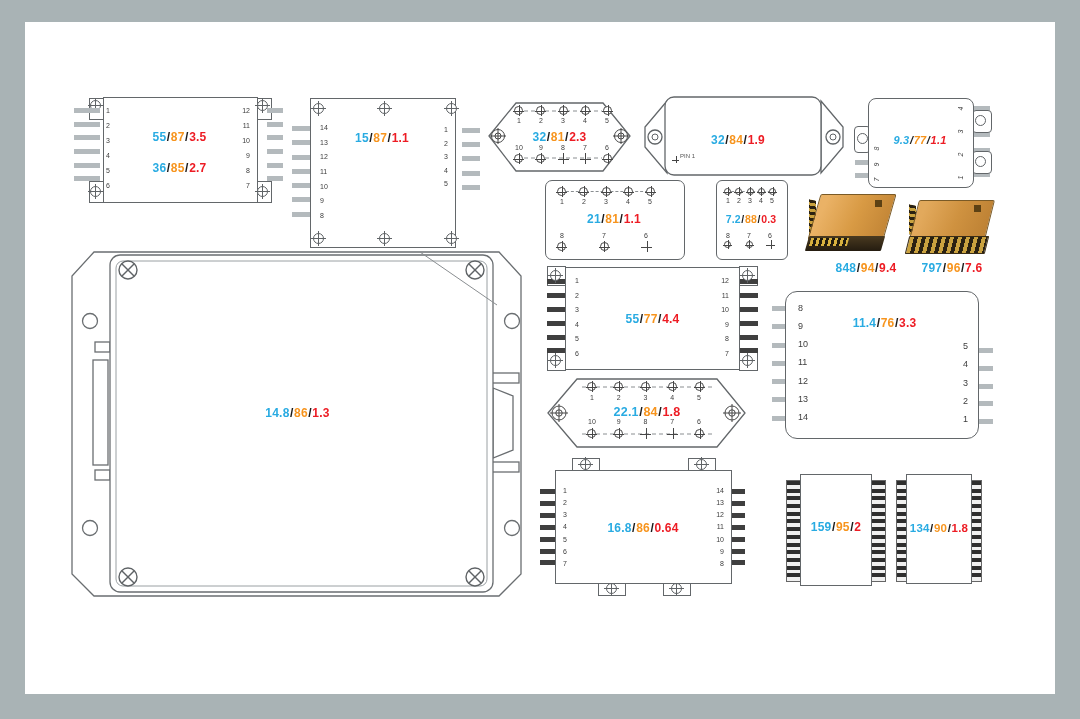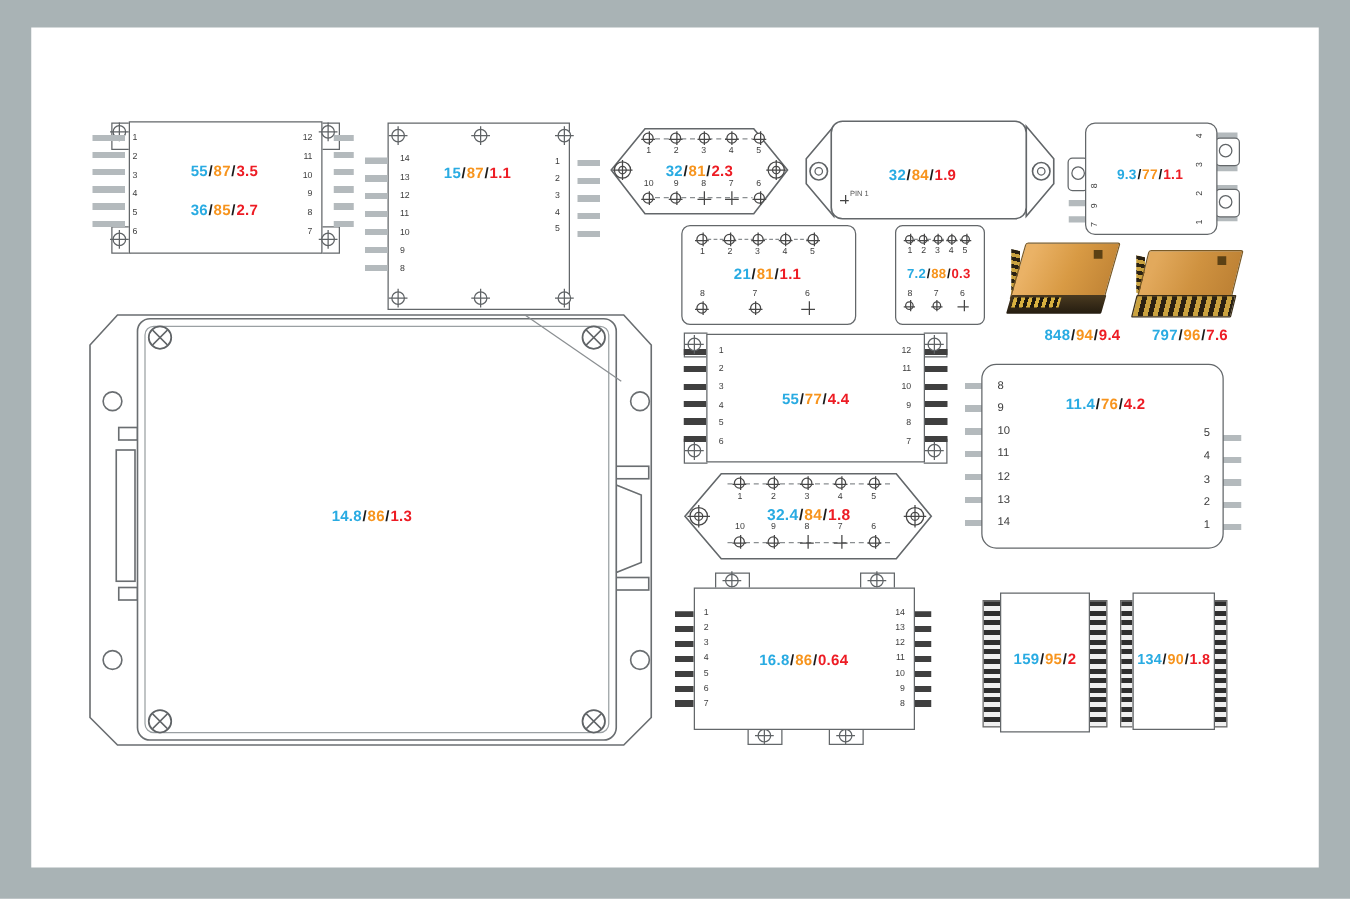--- a/index.html
+++ b/index.html
@@ -97,21 +97,21 @@
   #mC .pinrow.topsym { left:27px; top:8px; width:98px; }
   #mC .pinrow.topnum { left:27px; top:19px; width:98px; }
   #mC .pinrow.botnum { left:27px; top:46px; width:98px; }
   #mC .pinrow.botsym { left:27px; top:56px; width:98px; }
   #mC .mlabel { left:0; top:32px; width:145px; }
 
   #mD { left:643px; top:93px; width:205px; height:85px; }
   #mD .mlabel { left:0; top:40px; width:190px; }
   #mD .pin1 { left:37px; top:60px; } #mD .pin1mark { left:29px; top:63px; }
 
-  #mE { left:855px; top:88px; width:142px; height:112px; }
+  #mE { left:855px; top:88px; width:142px; height:112px;font-style:italic; }
   #mE .tab.l { left:-1px; top:38px; width:15px; height:25px; border-radius:4px; }
   #mE .tab.r1 { left:117px; top:22px; width:18px; height:21px; border-radius:4px; }
   #mE .tab.r2 { left:117px; top:63px; width:18px; height:21px; border-radius:4px; }
   #mE .hole.hl { left:2px; top:45px; width:11px; height:11px; }
   #mE .hole.hr1 { left:120px; top:27px; width:11px; height:11px; }
   #mE .hole.hr2 { left:120px; top:68px; width:11px; height:11px; }
   #mE .stub { position:absolute; height:5px; background:#b4babd; }
   #mE .body-rect { left:13px; top:10px; width:104px; height:88px; border-radius:8px; }
   #mE .pincol.l { left:16px; top:54px; width:10px; height:38px; }
   #mE .pincol.r { left:100px; top:14px; width:10px; height:76px; }
@@ -514,21 +514,21 @@
         <span class="pn">7</span>
         <span class="pn">6</span>
       </div>
     <div class="pinrow botsym symrow">
       <span class="pt"></span>
         <span class="pt"></span>
         <span class="px"></span>
         <span class="px"></span>
         <span class="pt"></span>
     </div>
-    <div class="mlabel"><span class="v pd">32.4</span><span class="v sep">/</span><span class="v eff">84</span><span class="v sep">/</span><span class="v cd">1.8</span></div>
+    <div class="mlabel"><span class="v pd">22.1</span><span class="v sep">/</span><span class="v eff">84</span><span class="v sep">/</span><span class="v cd">1.8</span></div>
   </div>
 
   <div class="mod" id="mL">
     <svg width="455" height="350" viewBox="0 0 455 350">
       <g fill="#fff" stroke="#6a6e71" stroke-width="1.3">
         <polygon points="24,2 429,2 451,26 451,324 429,346 24,346 2,324 2,26"></polygon>
         <circle cx="20" cy="71" r="7.5"></circle>
           <circle cx="20" cy="278" r="7.5"></circle>
         <circle cx="442" cy="71" r="7.5"></circle>
           <circle cx="442" cy="278" r="7.5"></circle>
@@ -619,16 +619,16 @@
         <span class="pn">13</span>
         <span class="pn">14</span>
       </div>
     <div class="pincol r ra pn9">
         <span class="pn">5</span>
         <span class="pn">4</span>
         <span class="pn">3</span>
         <span class="pn">2</span>
         <span class="pn">1</span>
       </div>
-    <div class="mlabel"><span class="v pd">11.4</span><span class="v sep">/</span><span class="v eff">76</span><span class="v sep">/</span><span class="v cd">4.2</span></div>
+    <div class="mlabel"><span class="v pd">11.4</span><span class="v sep">/</span><span class="v eff">76</span><span class="v sep">/</span><span class="v cd">3.3</span></div>
   </div>
 
 </div>
 
 </body></html>

